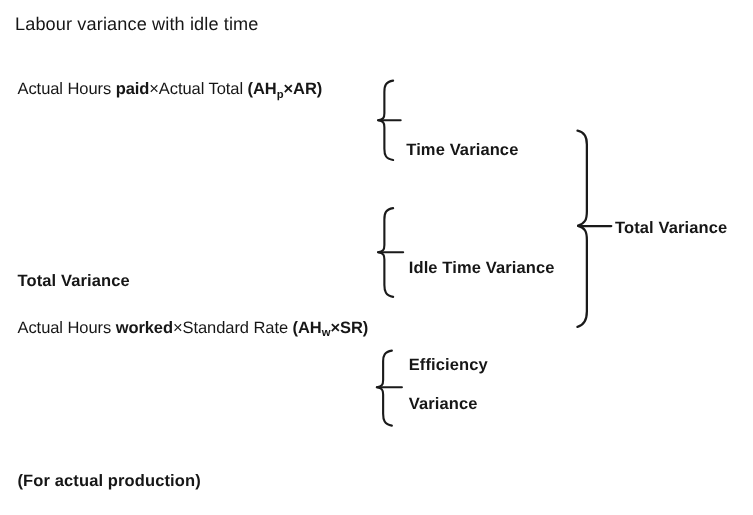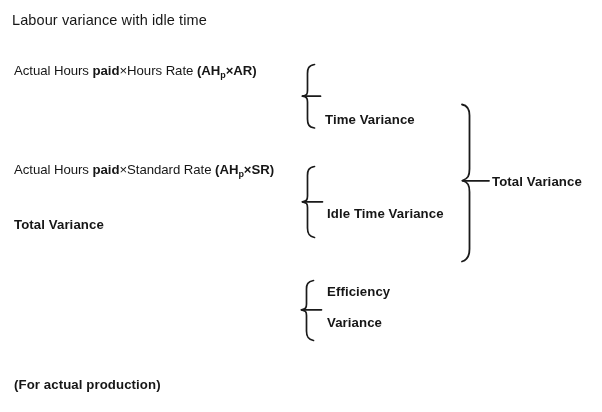--- a/index.html
+++ b/index.html
@@ -65,26 +65,26 @@
     stroke-linejoin: round;
   }
 </style>
 </head>
 <body>
 
 <div class="canvas">
 
   <div class="txt title" style="left:12px; top:13px;">Labour variance with idle time</div>
 
-  <div class="txt formula" style="left:14px; top:64px;"><span>Actual Hours </span><b>paid</b><span>×Hours Rate </span><b>(AH</b><b><sub>p</sub></b><b>×AR)</b></div>
+  <div class="txt formula" style="left:14px; top:64px;"><span>Actual Hours </span><b>paid</b><span>×Actual Total </span><b>(AH</b><b><sub>p</sub></b><b>×AR)</b></div>
 
-  <div class="txt formula" style="left:14px; top:163px;"><span>Actual Hours </span><b>paid</b><span>×Standard Rate </span><b>(AH</b><b><sub>p</sub></b><b>×SR)</b></div>
 
   <div class="txt lbl" style="left:14px; top:218px;">Total Variance</div>
 
+  <div class="txt formula" style="left:14px; top:255px;"><span>Actual Hours </span><b>worked</b><span>×Standard Rate </span><b>(AH</b><b><sub>w</sub></b><b>×SR)</b></div>
 
 
   <div class="txt lbl" style="left:14px; top:378px;text-align:center;">(For actual production)</div>
 
   <div class="txt lbl" style="left:325px; top:113px;">Time Variance</div>
 
   <div class="txt lbl" style="left:327px; top:207px;">Idle Time Variance</div>
 
   <div class="txt lbl" style="left:327px; top:285px;text-align:center;">Efficiency</div>
 

